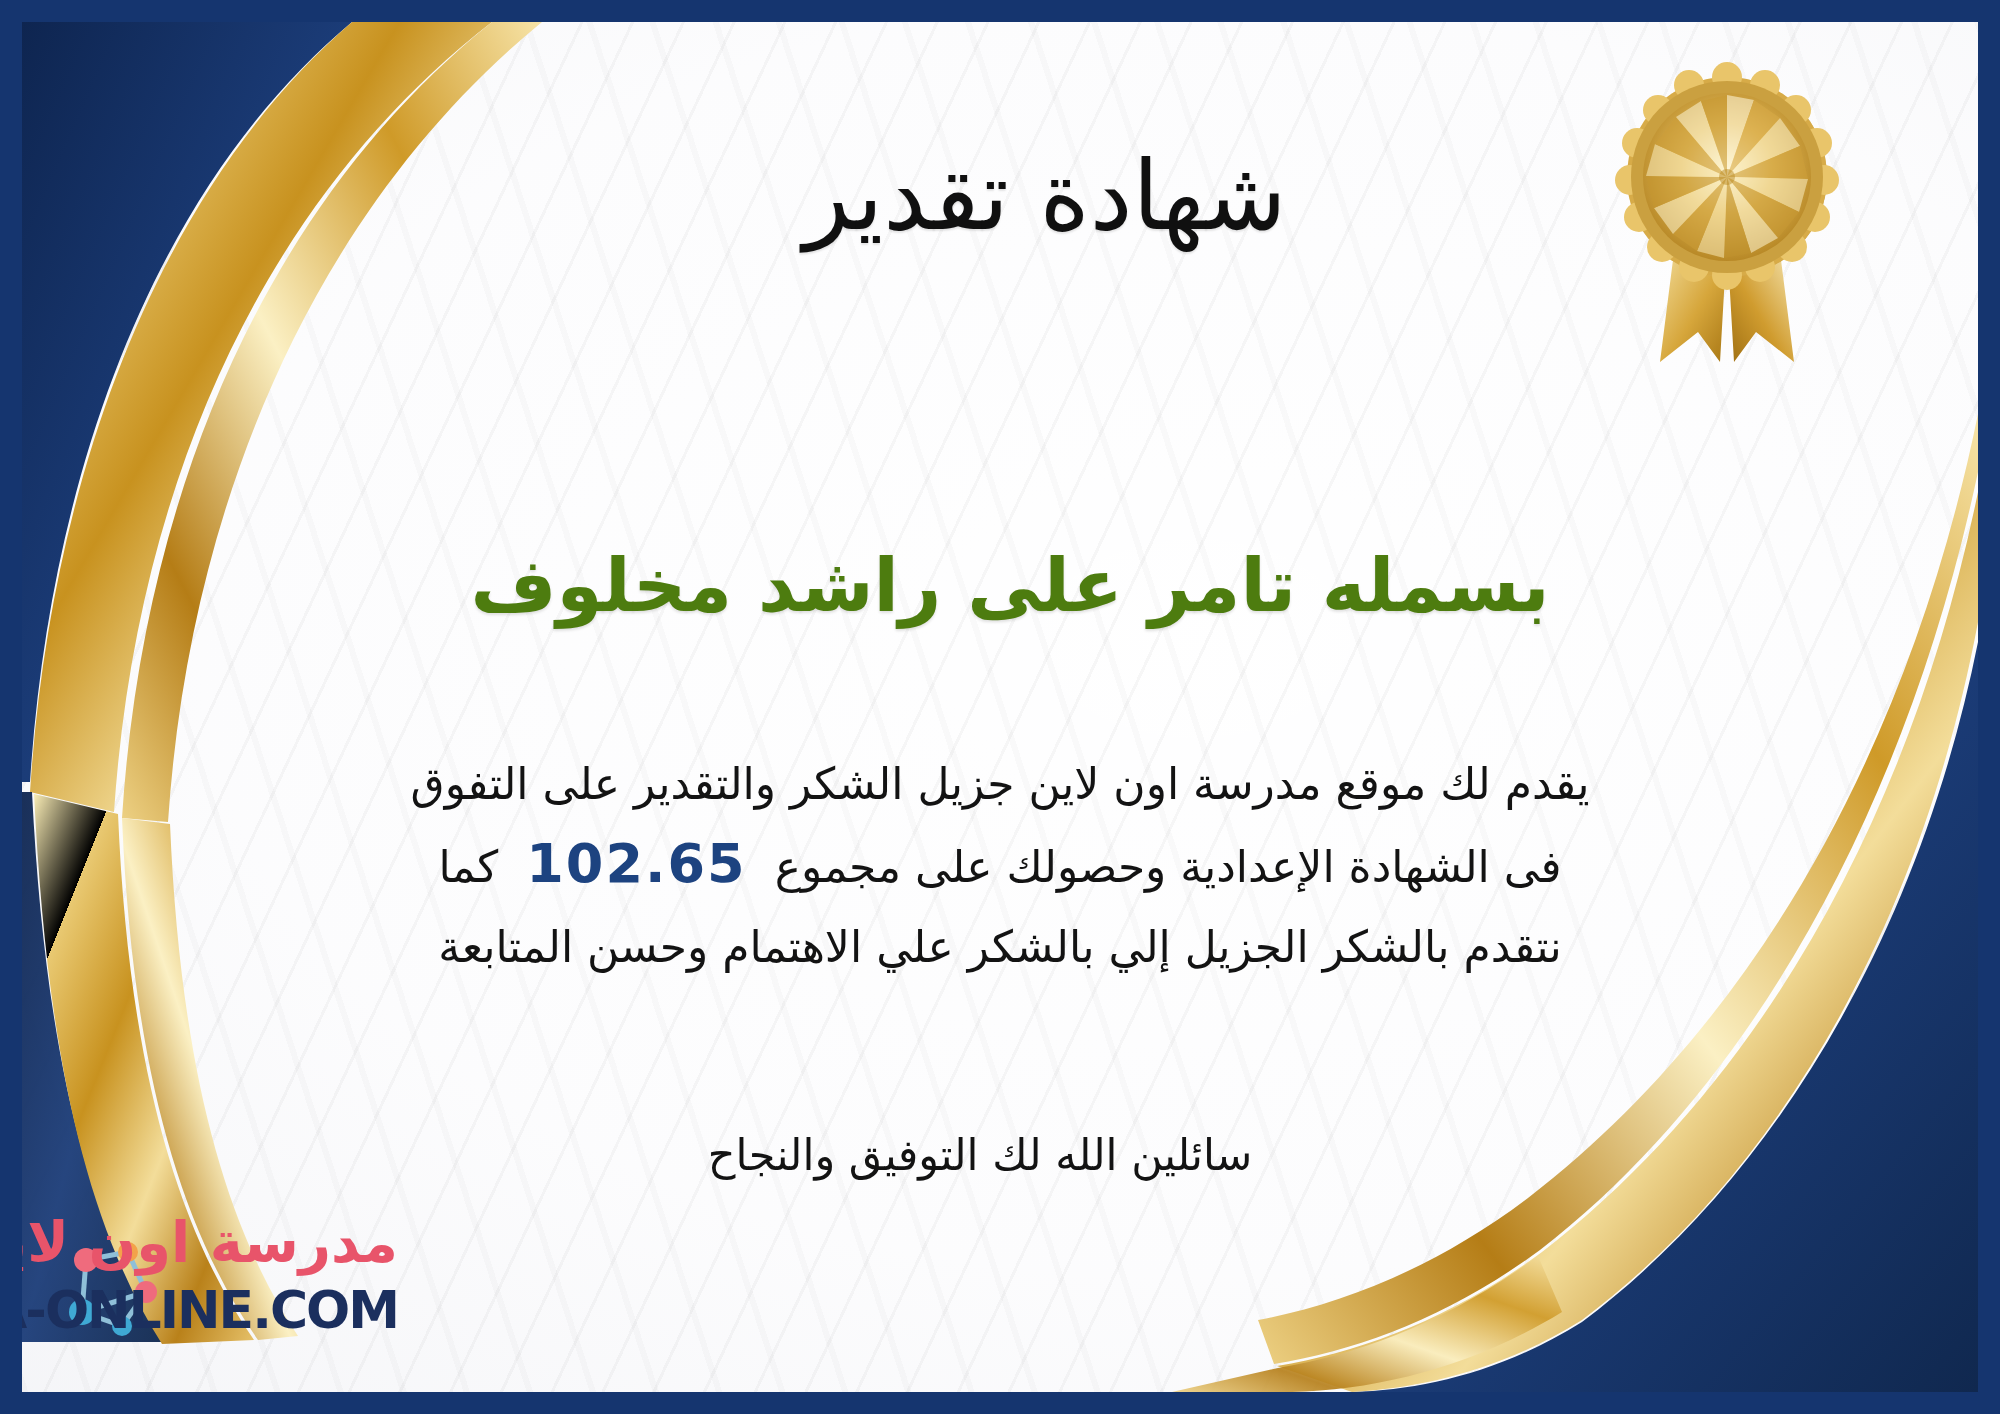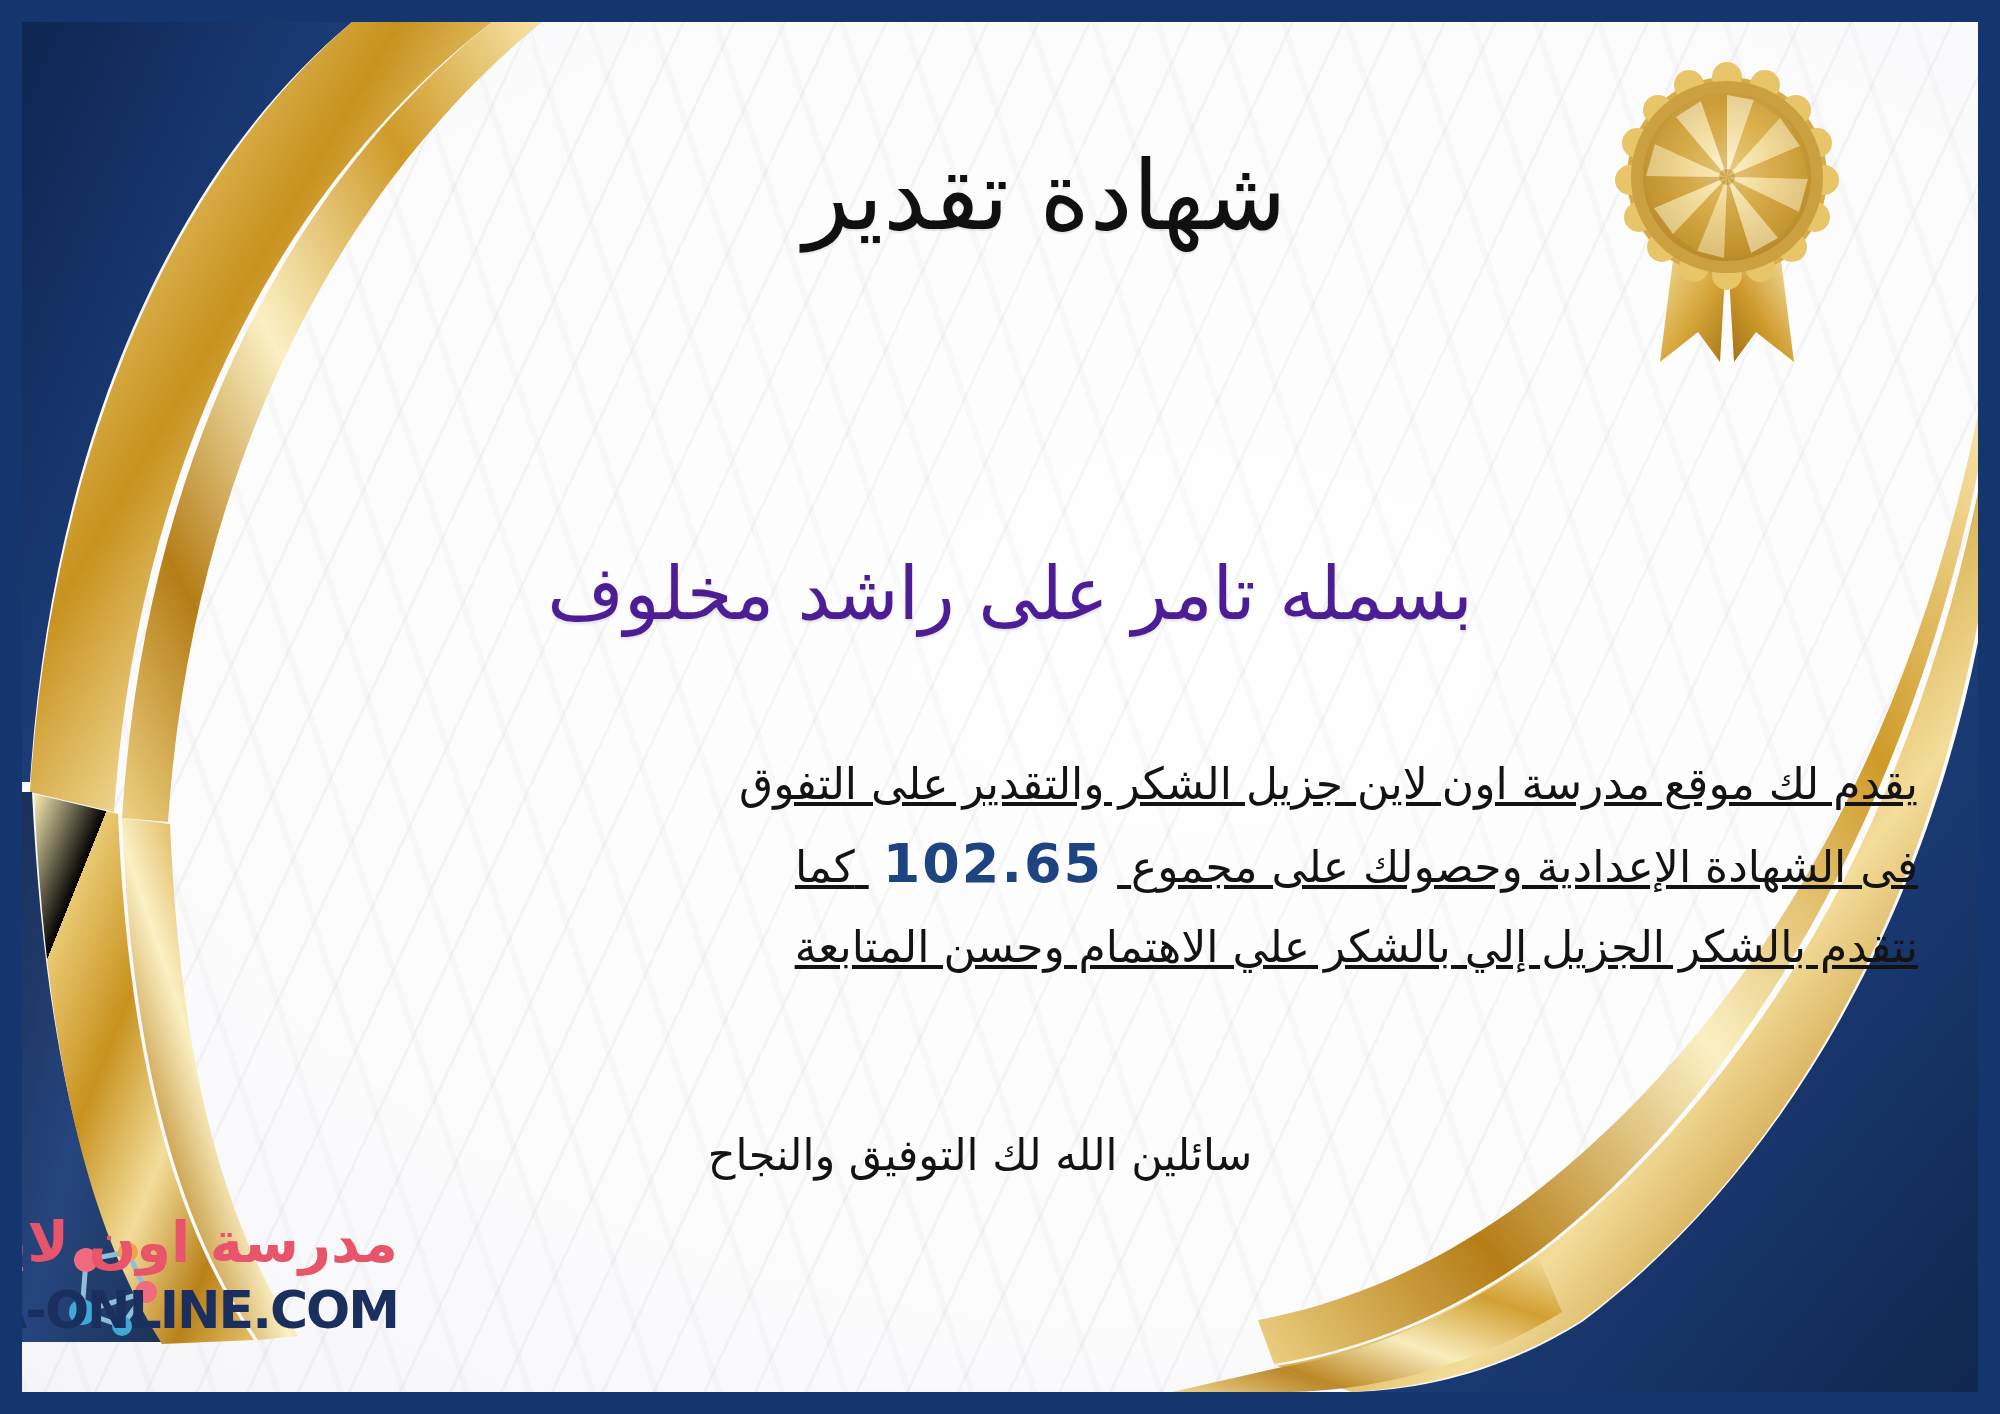--- a/index.html
+++ b/index.html
@@ -88,37 +88,36 @@
     padding-left: 90px;
     text-shadow: 0 2px 2px rgba(0,0,0,0.10);
   }
 
   .recipient {
     position: absolute;
     top: 520px;
     left: 0; right: 0;
     text-align: center;
     font-size: 74px;
-    font-weight: 400;
-    color: #4c1d95;
+    font-weight: 700;
+    color: #4d7c0f;
     padding-left: 20px;
     text-shadow: 0 2px 3px rgba(0,0,0,0.12);
-    margin-top: 8px;
   }
 
   .body-block {
     position: absolute;
     top: 722px;
     left: 60px;
     right: 60px;
+    text-align: center;
     font-size: 44px;
     line-height: 80px;
     color: #131313;
     font-weight: 400;
-    text-decoration: underline;
   }
   .body-line {
     display: block;
     white-space: nowrap;
   }
   .score {
     color: #1d4380;
     font-weight: 700;
     font-size: 54px;
     letter-spacing: 2px;

